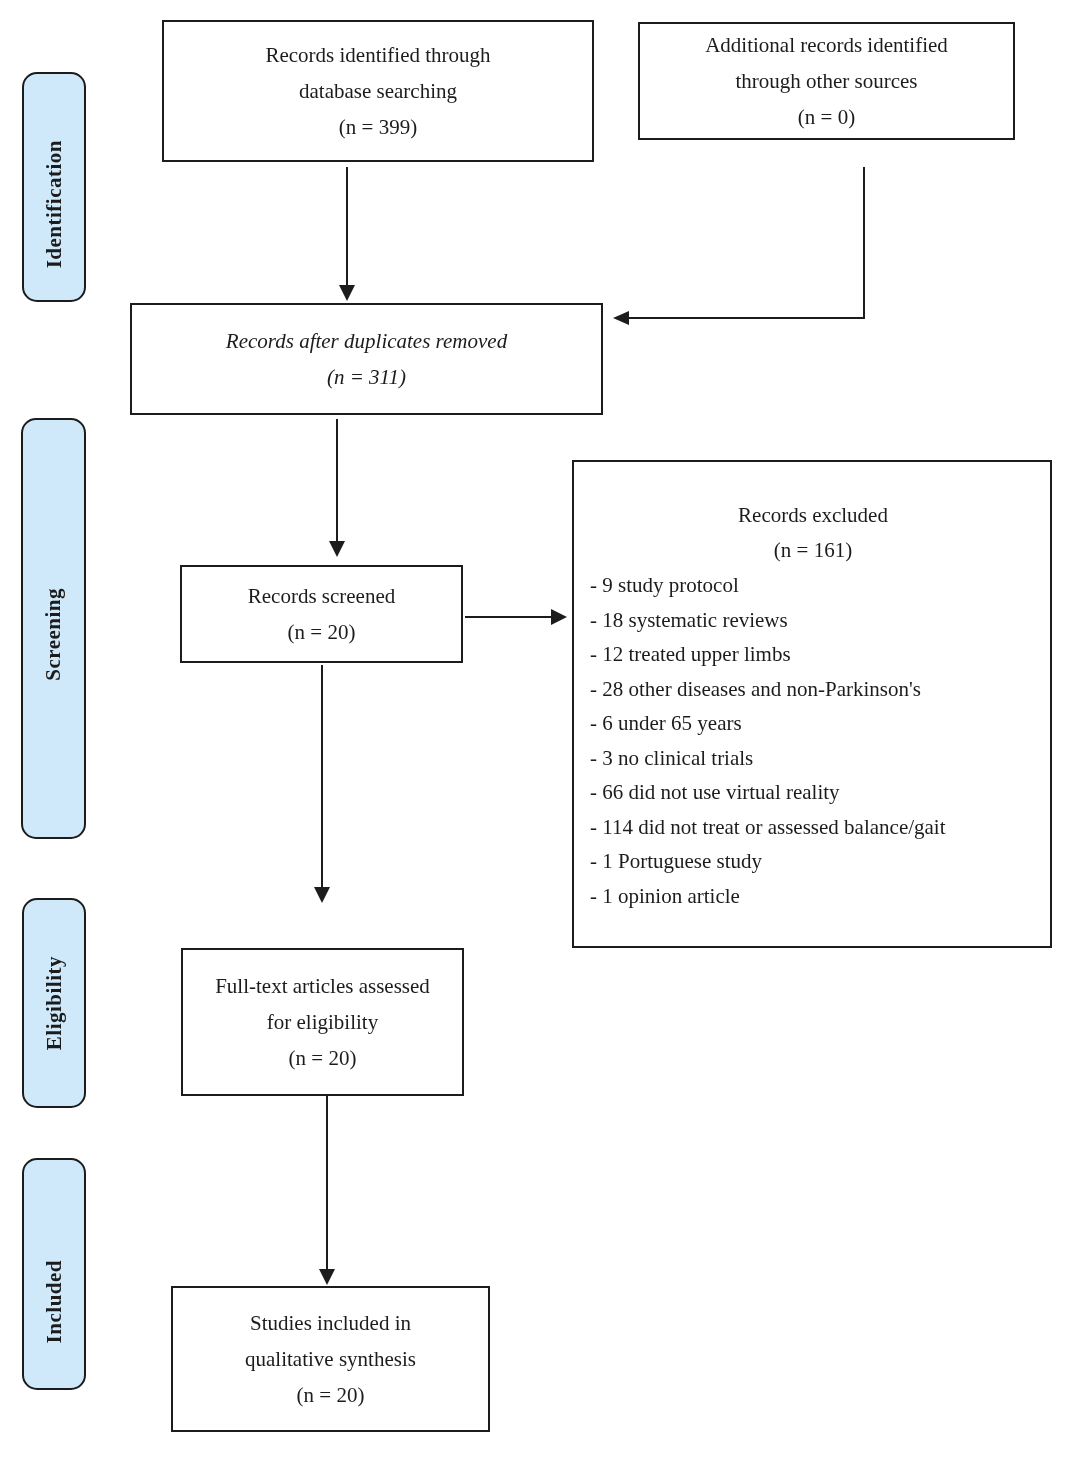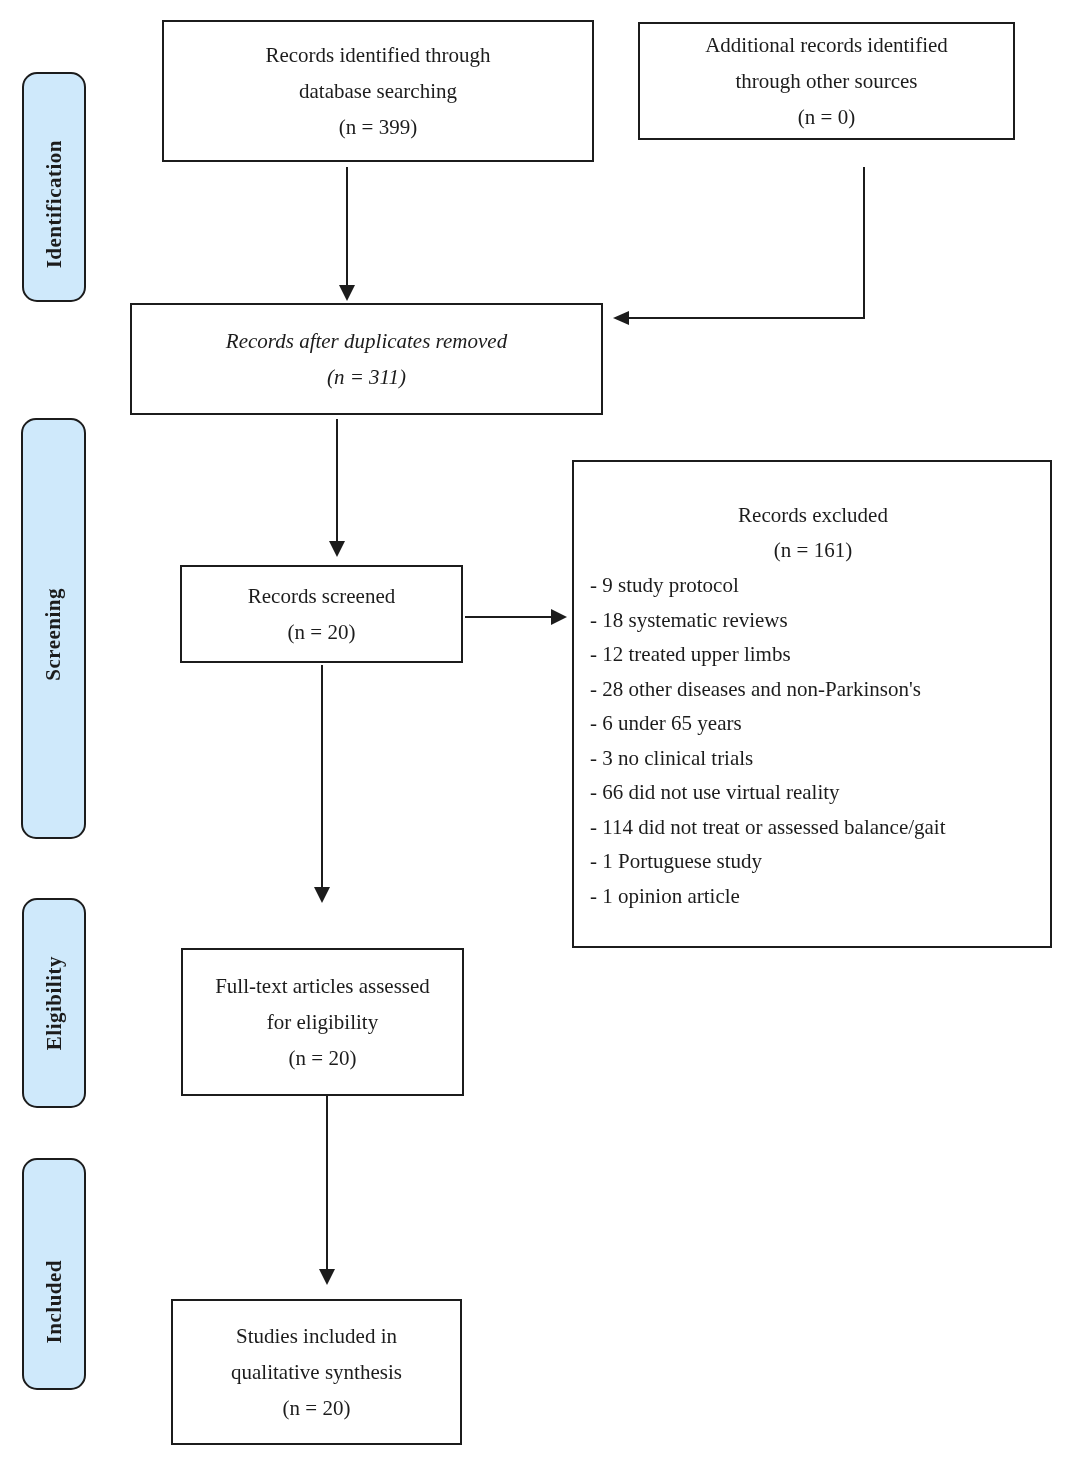--- a/index.html
+++ b/index.html
@@ -152,19 +152,19 @@
     <div class="xitem">- 1 Portuguese study</div>
     <div class="xitem">- 1 opinion article</div>
   </div>
 
   <div class="box" style="left:181px; top:904px; width:283px; height:148px;margin-top:44px;">
     <div>Full-text articles assessed</div>
     <div>for eligibility</div>
     <div>(n = 20)</div>
   </div>
 
-  <div class="box" style="left:171px; top:1286px; width:291px; height:146px;margin-top:13px;">
+  <div class="box" style="left:171px; top:1286px; width:319px; height:146px;">
     <div>Studies included in</div>
     <div>qualitative synthesis</div>
     <div>(n = 20)</div>
   </div>
 
 </div>
 
 </body></html>

